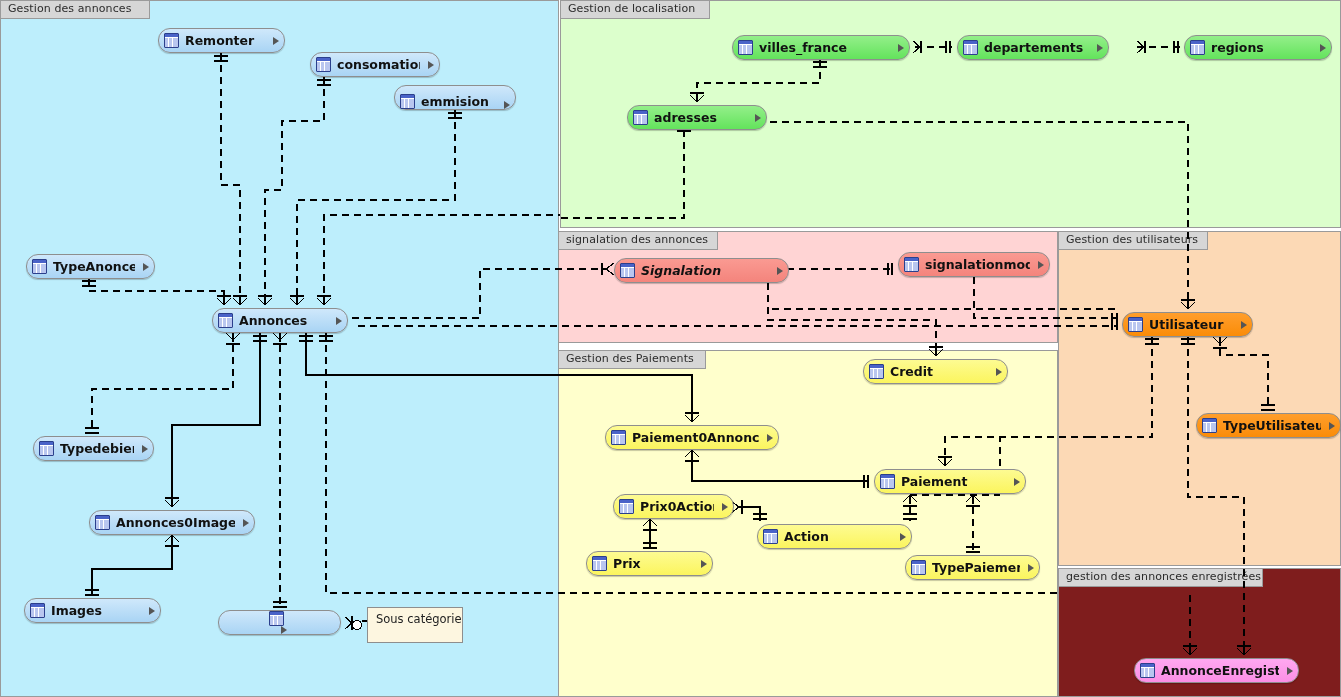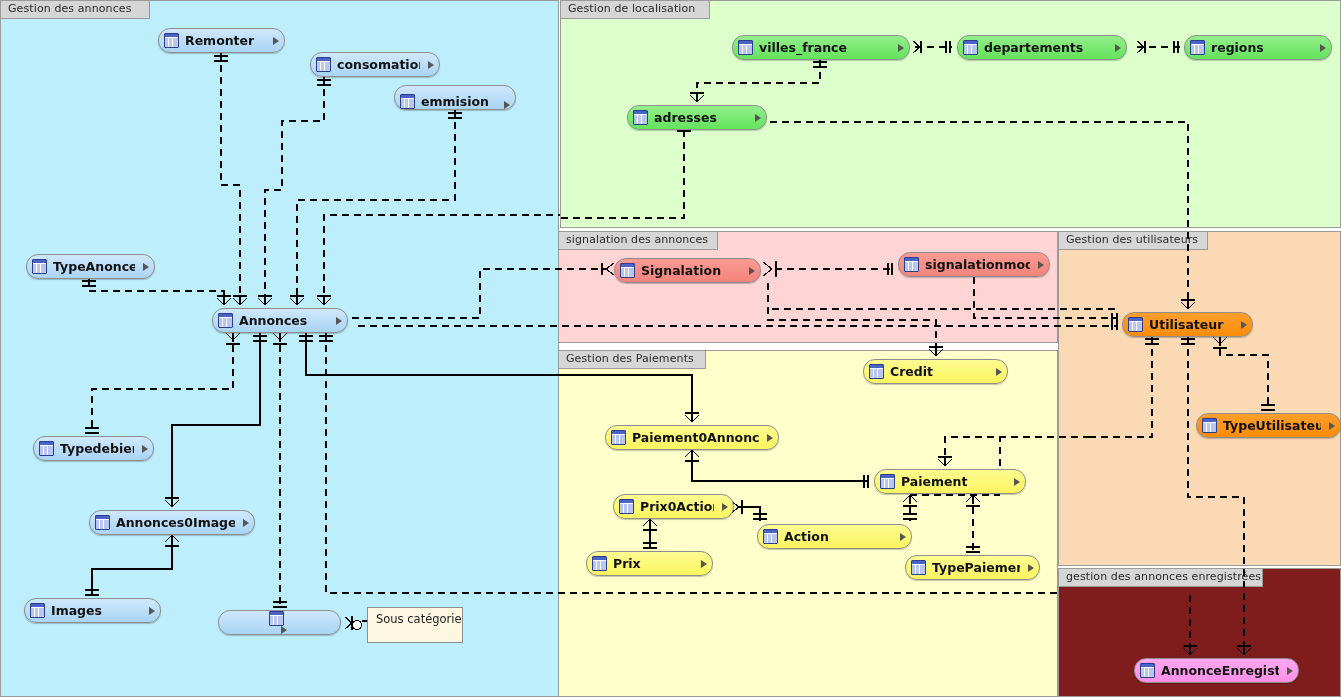--- a/index.html
+++ b/index.html
@@ -355,36 +355,36 @@
       <div class="node n-blue" style="left: 218px; top: 610px; width: 123px; flex-direction: column;">
         <span class="tbl-icon"></span>
         <span class="nlabel">Categorie</span>
         <span class="arrow"></span>
       </div>
       <div class="node n-green" style="left: 732px; top: 35px; width: 178px;">
         <span class="tbl-icon"></span>
         <span class="nlabel">villes_france</span>
         <span class="arrow"></span>
       </div>
-      <div class="node n-green" style="left: 957px; top: 35px; width: 170px;">
+      <div class="node n-green" style="left: 957px; top: 35px; width: 152px;">
         <span class="tbl-icon"></span>
         <span class="nlabel">departements</span>
         <span class="arrow"></span>
       </div>
       <div class="node n-green" style="left: 1184px; top: 35px; width: 148px;">
         <span class="tbl-icon"></span>
         <span class="nlabel">regions</span>
         <span class="arrow"></span>
       </div>
       <div class="node n-green" style="left: 627px; top: 105px; width: 140px;">
         <span class="tbl-icon"></span>
         <span class="nlabel">adresses</span>
         <span class="arrow"></span>
       </div>
-      <div class="node n-red" style="left: 614px; top: 258px; width: 147px;">
+      <div class="node n-red" style="left: 614px; top: 258px; width: 175px; font-style: italic;">
         <span class="tbl-icon"></span>
         <span class="nlabel">Signalation</span>
         <span class="arrow"></span>
       </div>
       <div class="node n-red" style="left: 898px; top: 252px; width: 152px;">
         <span class="tbl-icon"></span>
         <span class="nlabel">signalationmodel</span>
         <span class="arrow"></span>
       </div>
       <div class="node n-orange" style="left: 1122px; top: 312px; width: 131px;">

